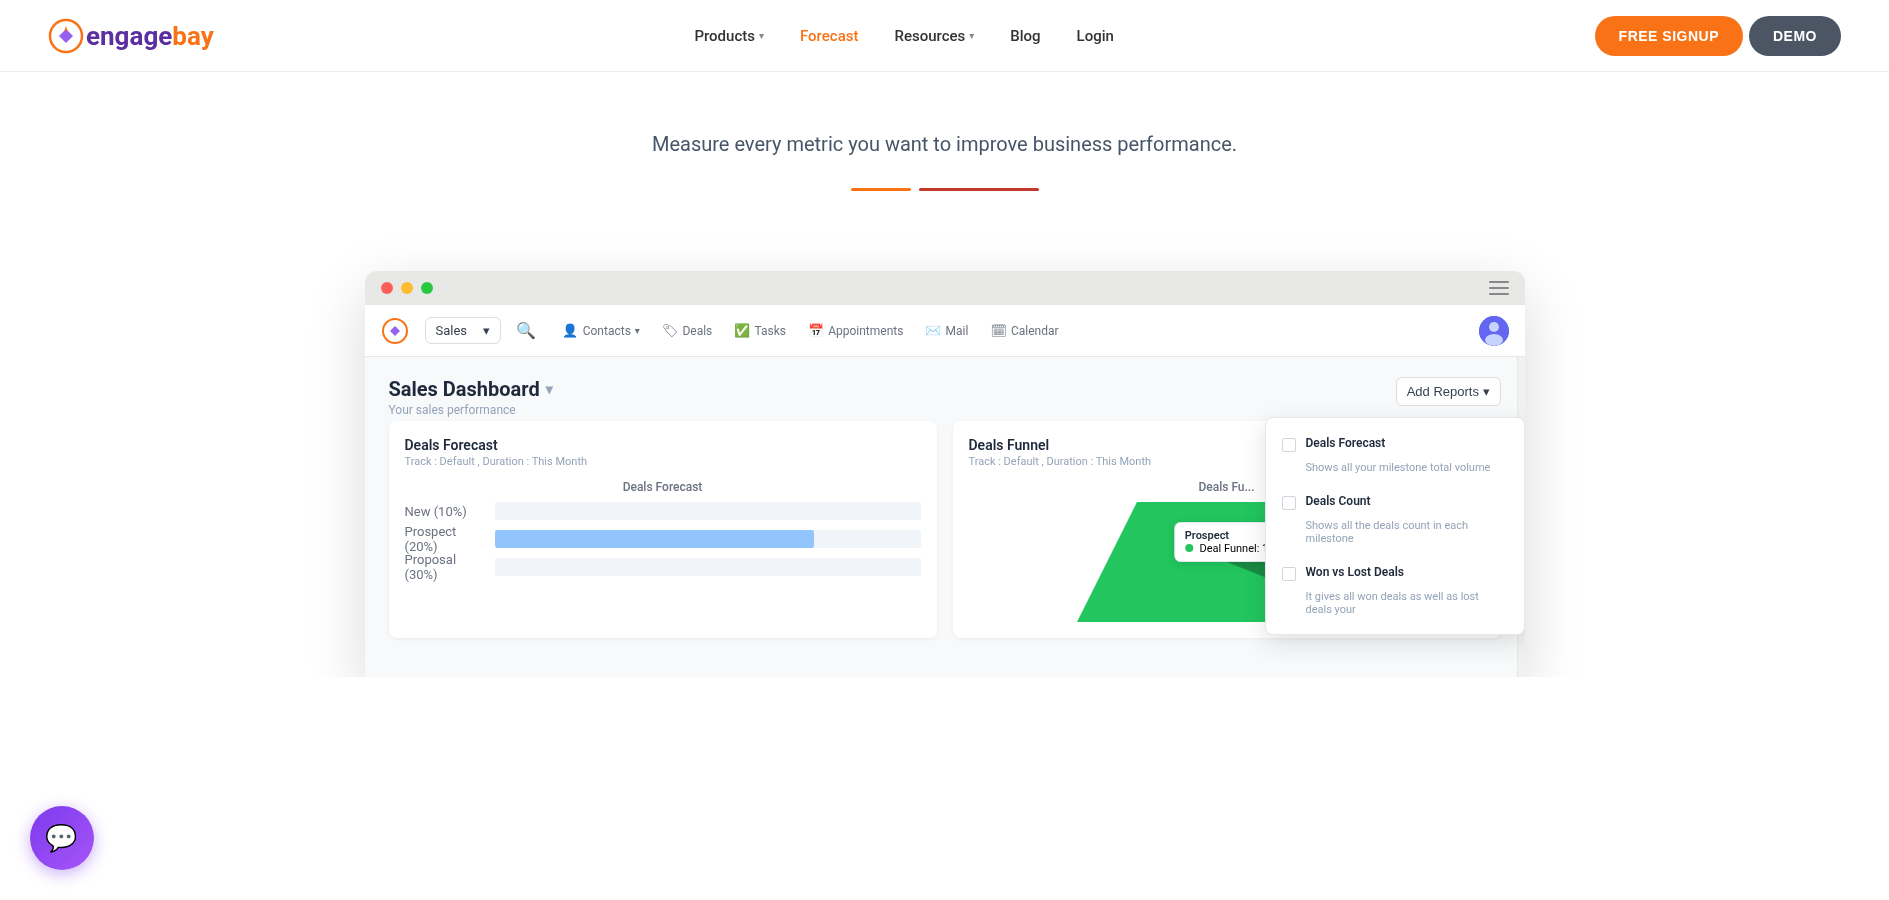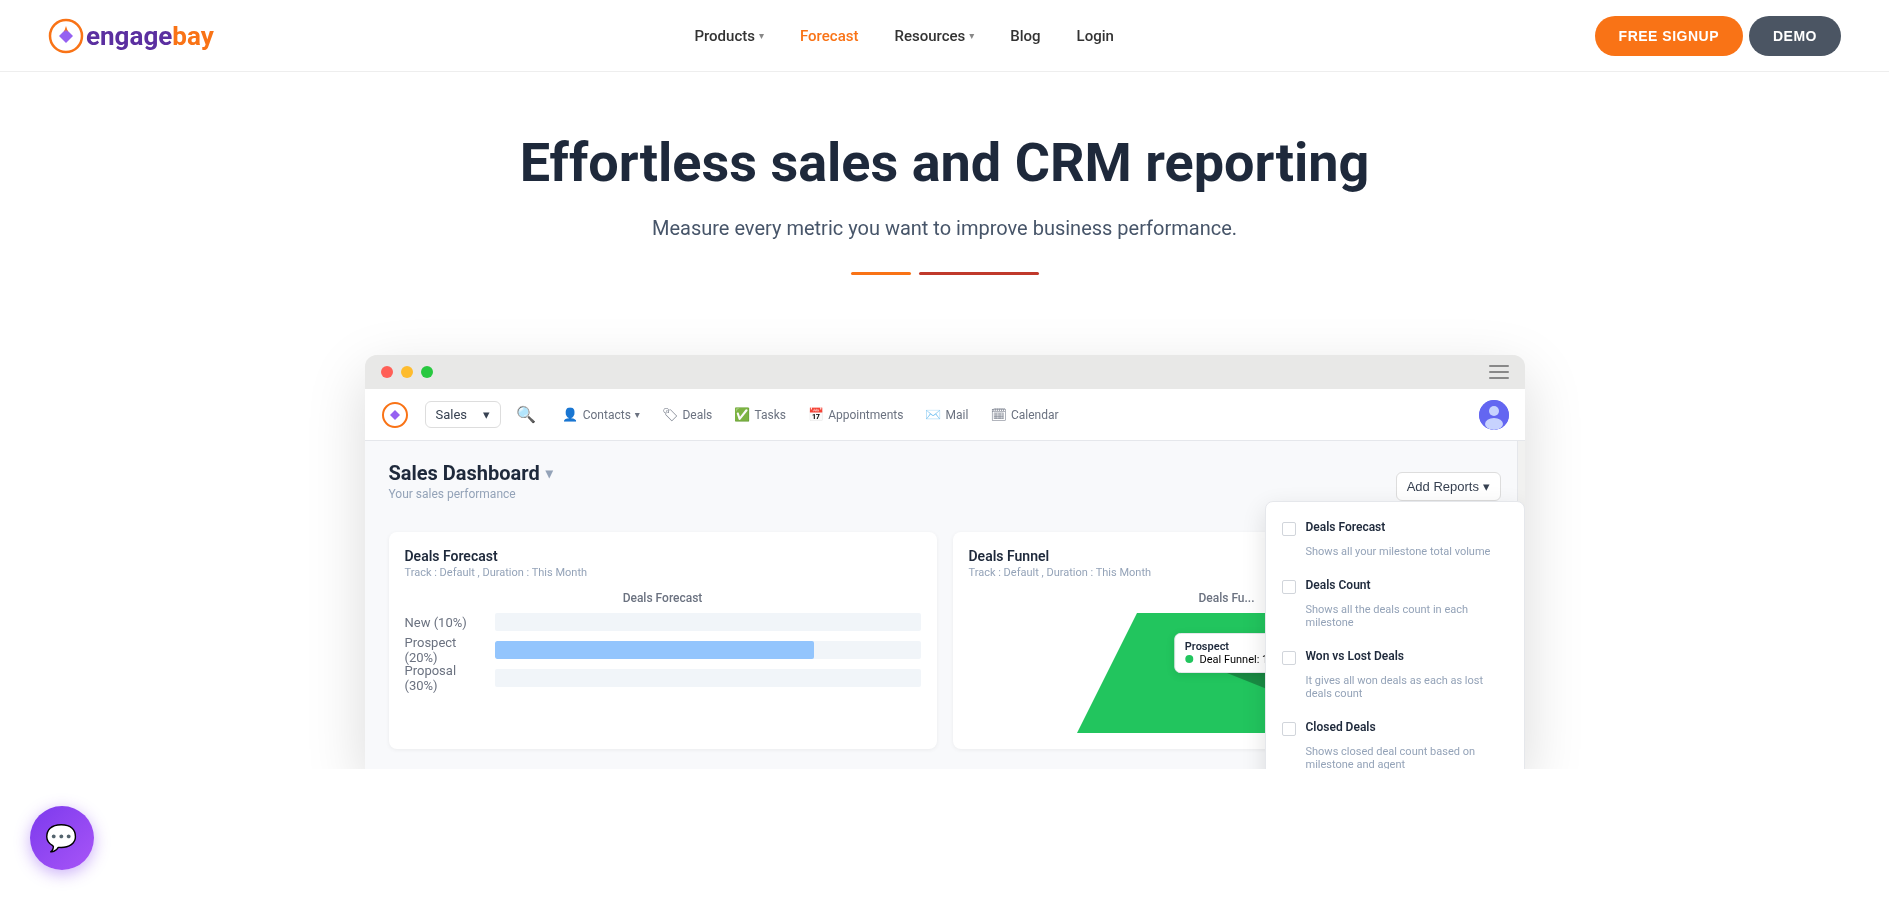--- a/index.html
+++ b/index.html
@@ -92,21 +92,21 @@
       cursor: pointer; border-radius: 4px; white-space: nowrap;
     }
     .app-nav-link .nav-icon { font-size: 13px; }
     .app-nav-link .chev { font-size: 10px; }
     .avatar { width: 30px; height: 30px; border-radius: 50%; background: #6366f1; margin-left: auto;
       display: flex; align-items: center; justify-content: center; overflow: hidden; }
 
     
     .dashboard-content { background: #f8f9fb; padding: 20px 24px; min-height: 320px; position: relative; }
     .dashboard-header {
-      display: flex; justify-content: space-between; align-items: flex-end; margin-bottom: 31px;
+      display: flex; justify-content: space-between; align-items: flex-start; margin-bottom: 4px;
     }
     .dashboard-title { font-size: 20px; font-weight: 700; color: #1e293b; display: flex; align-items: center; gap: 6px; }
     .dashboard-sub { font-size: 12px; color: #94a3b8; margin-top: 2px; }
     .add-reports-btn {
       display: flex; align-items: center; gap: 4px;
       font-size: 13px; color: #374151; cursor: pointer; padding: 6px 10px;
       border: 1px solid #ddd; border-radius: 6px; background: #fff;
     }
 
     .charts-row { display: grid; grid-template-columns: 1fr 1fr; gap: 16px; }
@@ -205,21 +205,20 @@
     <span class="nav-link">Login</span>
   </div>
 
   <div class="nav-actions">
     <button class="btn-signup">FREE SIGNUP</button>
     <button class="btn-demo">DEMO</button>
   </div>
 </nav>
 
 <section class="hero">
-  <h1>Effortless sales and CRM reporting</h1>
   <p>Measure every metric you want to improve business performance.</p>
   <div class="hero-divider">
     <div class="divider-short"></div>
     <div class="divider-long"></div>
   </div>
 </section>
 
 <div class="mockup-wrapper">
   <div class="browser-window">
 
@@ -367,28 +366,21 @@
           <div class="dropdown-checkbox"></div>
           <div>
             <div class="dropdown-item-title">Deals Count</div>
             <div class="dropdown-item-desc">Shows all the deals count in each milestone</div>
           </div>
         </div>
         <div class="dropdown-item">
           <div class="dropdown-checkbox"></div>
           <div>
             <div class="dropdown-item-title">Won vs Lost Deals</div>
-            <div class="dropdown-item-desc">It gives all won deals as each as lost deals count</div>
-          </div>
-        </div>
-        <div class="dropdown-item">
-          <div class="dropdown-checkbox"></div>
-          <div>
-            <div class="dropdown-item-title">Closed Deals</div>
-            <div class="dropdown-item-desc">Shows closed deal count based on milestone and agent</div>
+            <div class="dropdown-item-desc">It gives all won deals as well as lost deals your</div>
           </div>
         </div>
       </div>
 
       <div class="scrollbar-track">
         <div class="scrollbar-thumb"></div>
       </div>
 
     </div>
   </div>

